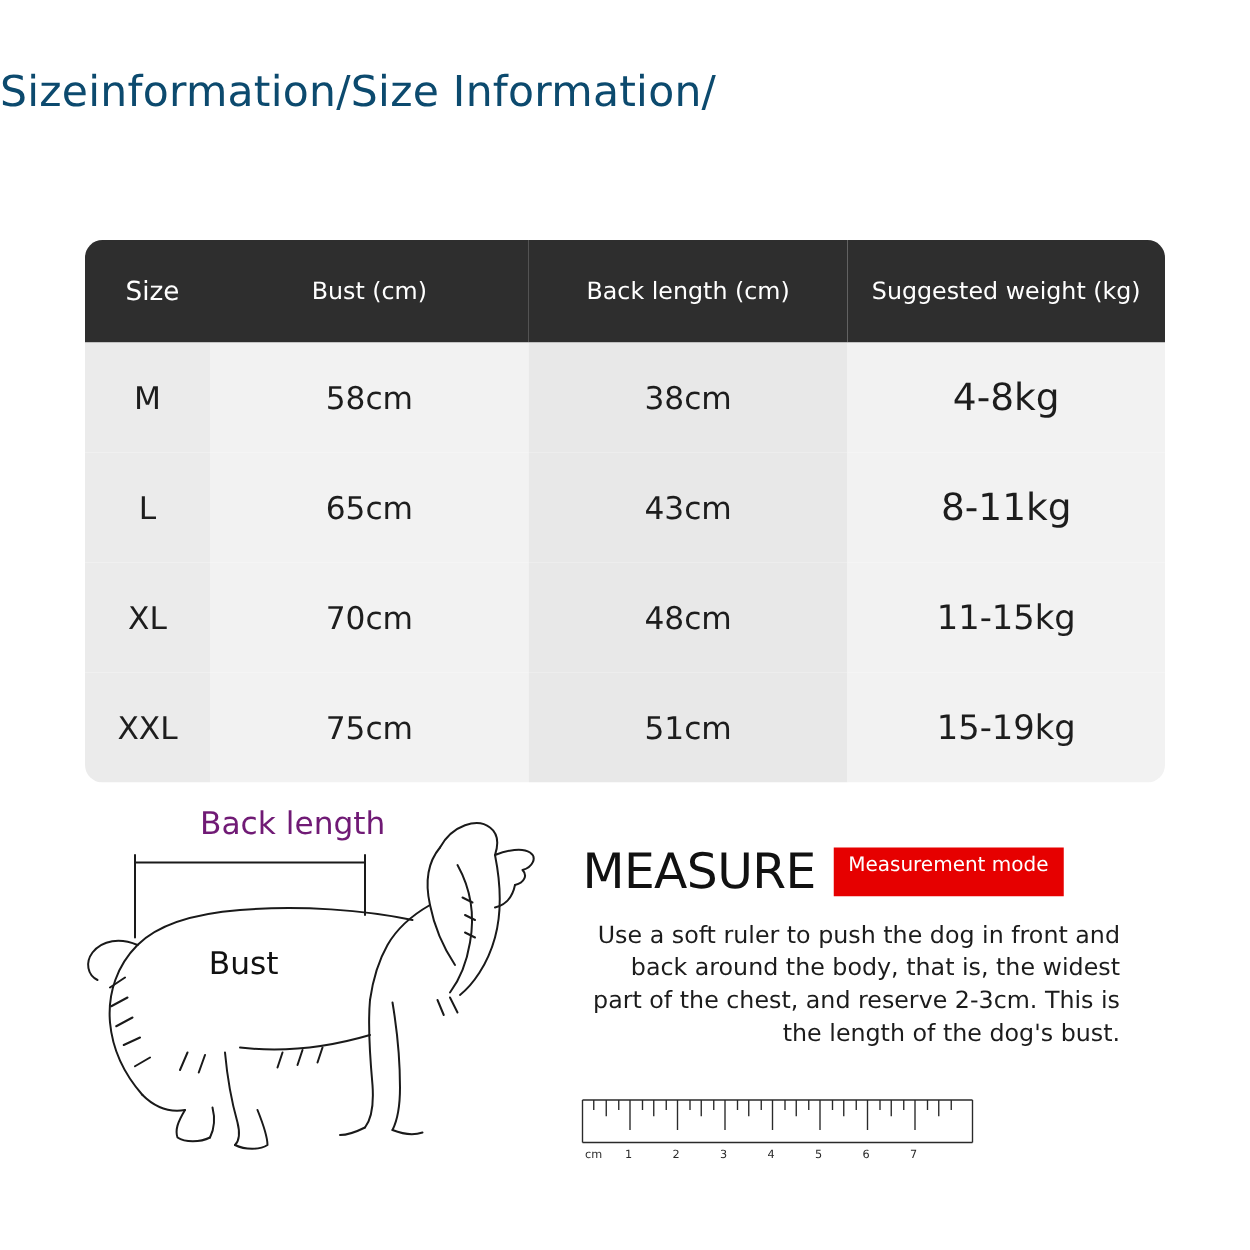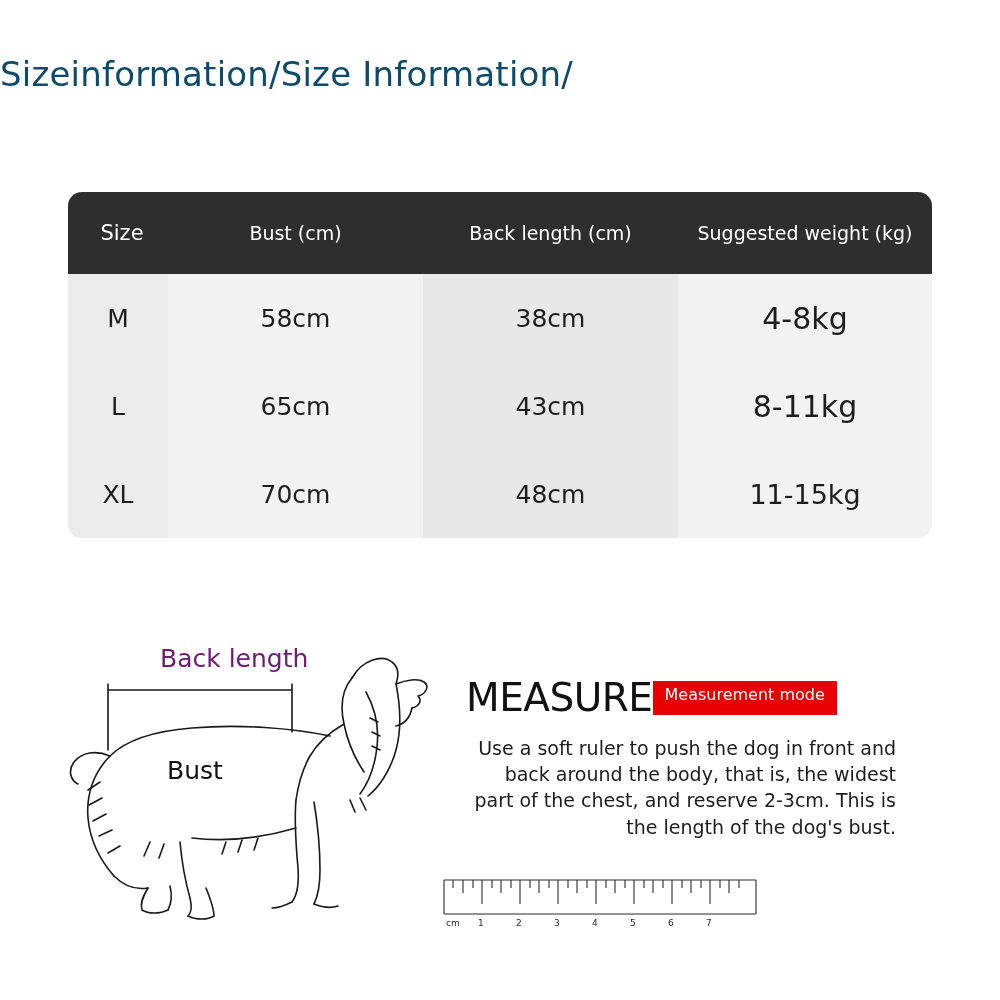--- a/index.html
+++ b/index.html
@@ -115,21 +115,21 @@
   }
 
   .measure-area {
     position: absolute;
     left: 466px;
     top: 56px;
     width: 500px;
   }
   .measure-head {
     display: flex;
-    align-items: center;
+    gap: 14px;
   }
   .measure-title {
     font-size: 39px;
     letter-spacing: -0.5px;
     font-weight: 400;
     color: #111;
     line-height: 1;
   }
   .measure-badge {
     background: #e60000;
@@ -143,21 +143,21 @@
     margin-top: 18px;
     font-size: 19px;
     line-height: 1.38;
     color: #1c1c1c;
     max-width: 430px;
     text-align: right;
   }
 
   .ruler {
     position: absolute;
-    left: 440px;
+    left: 462px;
     top: 252px;
   }
 </style>
 </head>
 <body>
 
 <div class="page-title">Sizeinformation/Size Information/</div>
 
 <div class="table-wrap">
   <table class="size-table">
@@ -186,20 +186,26 @@
         <td class="c-size">L</td>
         <td class="c-bust">65cm</td>
         <td class="c-back">43cm</td>
         <td class="c-weight">8-11kg</td>
       </tr>
       <tr class="row-2">
         <td class="c-size">XL</td>
         <td class="c-bust">70cm</td>
         <td class="c-back">48cm</td>
         <td class="c-weight">11-15kg</td>
+      </tr>
+      <tr class="row-3">
+        <td class="c-size">XXL</td>
+        <td class="c-bust">75cm</td>
+        <td class="c-back">51cm</td>
+        <td class="c-weight">15-19kg</td>
       </tr>
     </tbody>
   </table>
 </div>
 
 <div class="lower">
 
   <div class="dog-area">
     <svg width="420" height="300" viewBox="0 0 420 300">
       <g fill="none" stroke="#1a1a1a" stroke-width="1.6" stroke-linecap="round" stroke-linejoin="round">

